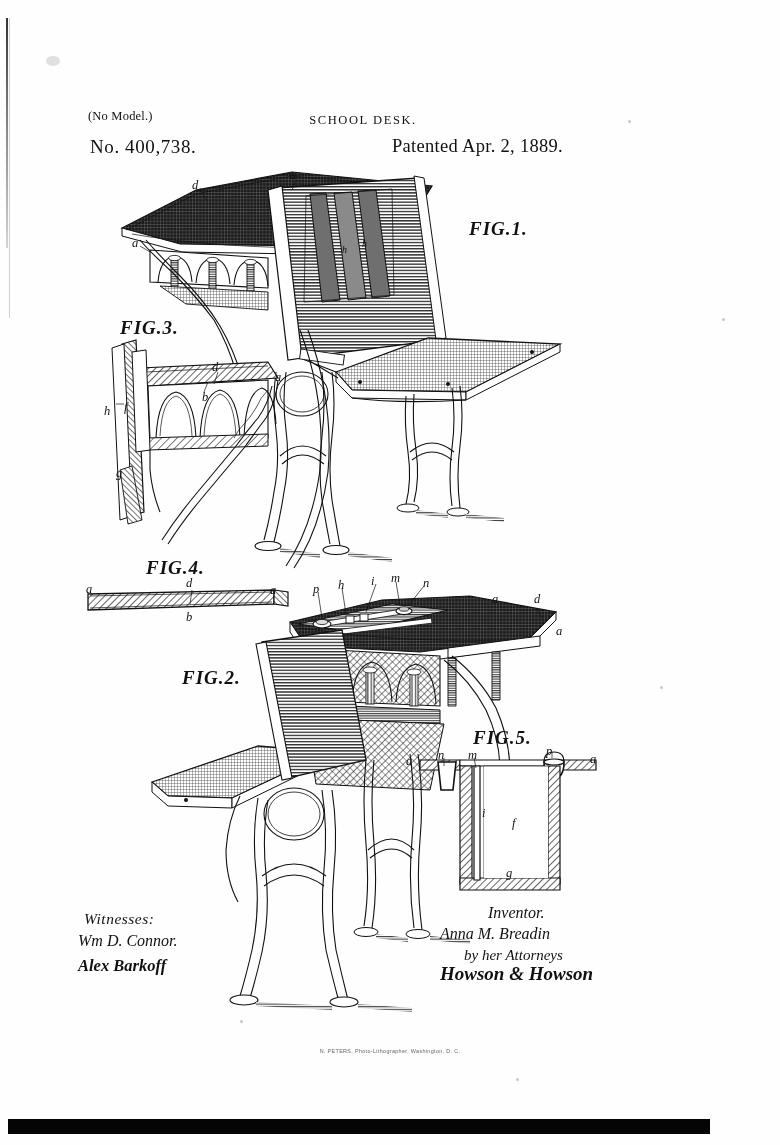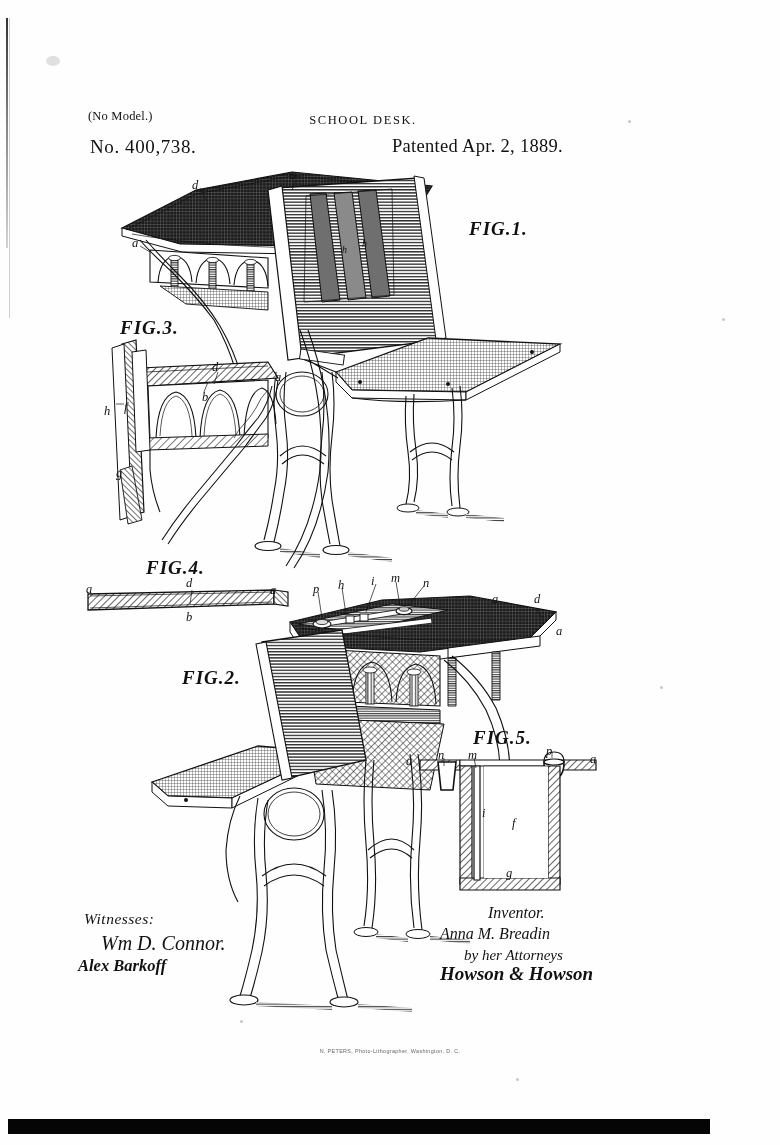--- a/index.html
+++ b/index.html
@@ -34,21 +34,21 @@
   .fig5cap{left:473px;top:727px;}
 
   
   .ref{position:absolute;font-family:"Liberation Serif",serif;font-style:italic;
       font-size:12.5px;color:#111;}
 
   
   .sigblock{position:absolute;font-family:"Liberation Serif",serif;font-style:italic;}
   .wit-head{left:84px;top:910px;font-size:15.5px;letter-spacing:.5px;
       transform:skewX(-9px);}
-  .wit1{left:78px;top:932px;font-size:20px;transform:skewX(-12px);margin-left:23px;}
+  .wit1{left:78px;top:932px;font-size:16px;transform:skewX(-12px);}
   .wit2{left:78px;top:956px;font-size:16.5px;transform:skewX(-13px);font-weight:600;}
   .inv-head{left:488px;top:904px;font-size:16px;transform:skewX(-10px);}
   .inv-sig{left:440px;top:925px;font-size:16px;transform:skewX(-11px);}
   .atty-head{left:464px;top:947px;font-size:15px;transform:skewX(-11px);}
   .atty-sig{left:440px;top:963px;font-size:19px;transform:skewX(-14px);font-weight:600;}
 
   .footer{position:absolute;left:0;top:1048px;width:780px;text-align:center;
       font-family:"Liberation Sans",sans-serif;font-size:5.4px;letter-spacing:.35px;
       color:#666;}
 

